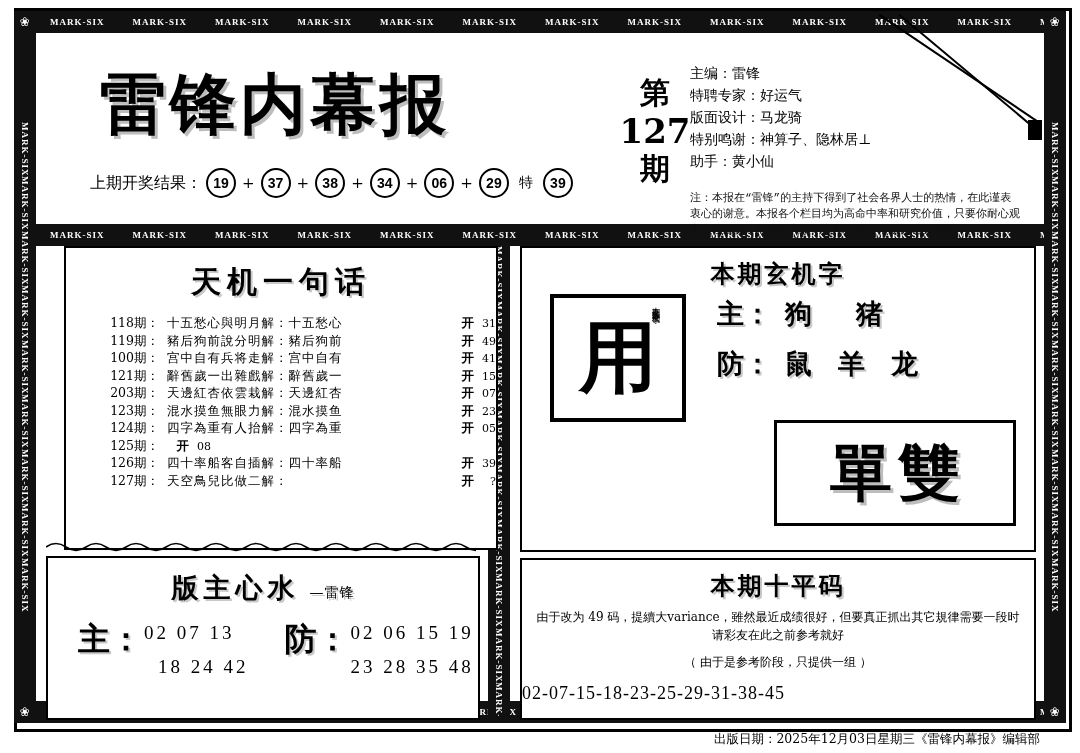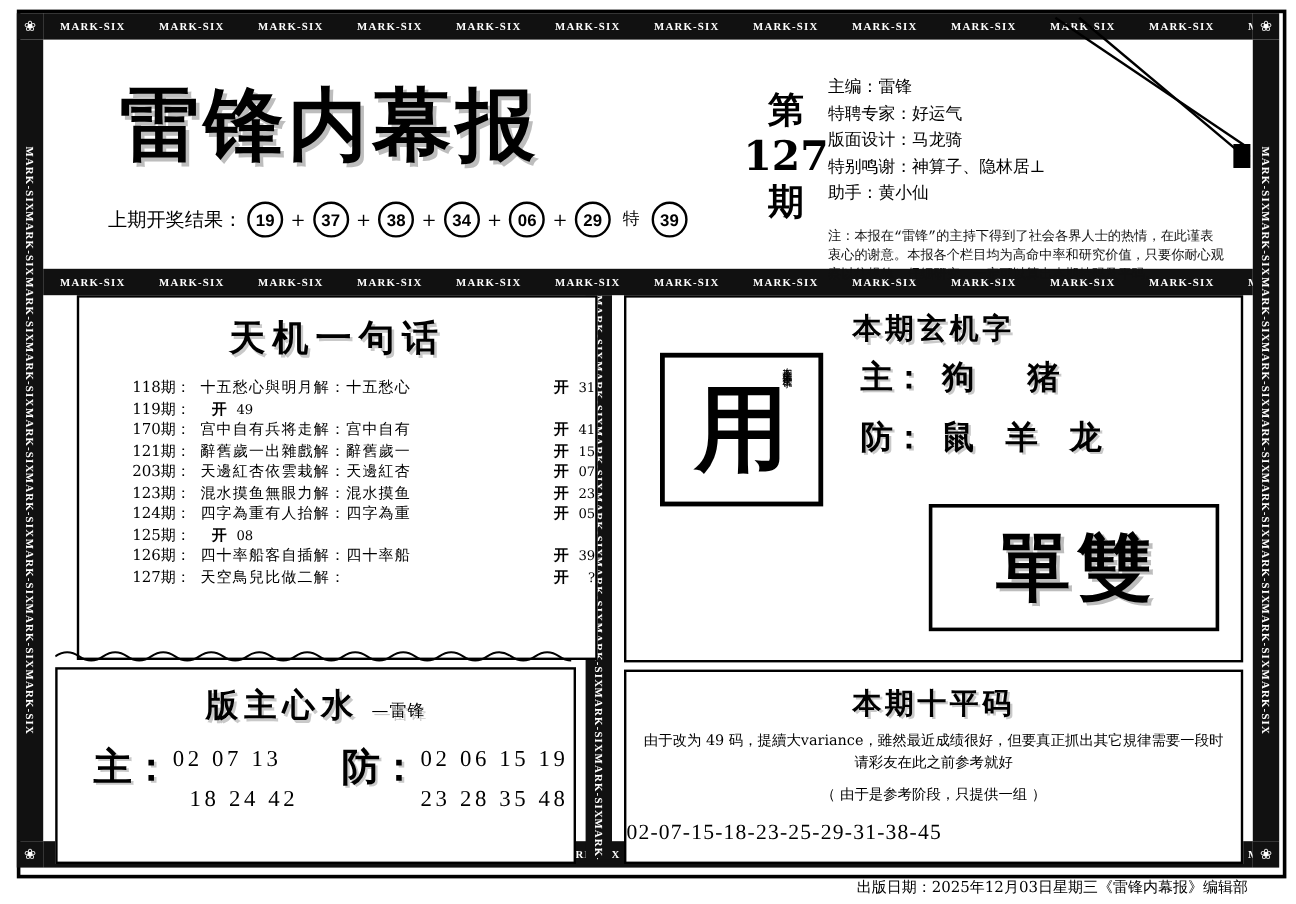--- a/index.html
+++ b/index.html
@@ -160,25 +160,26 @@
       <div class="rw">
         <span class="qi">118</span>
         <span>期：</span>
         <span class="txt">十五愁心與明月解：十五愁心</span>
         <span class="kai">开</span>
         <span class="kn">31</span>
       </div>
       <div class="rw">
         <span class="qi">119</span>
         <span>期：</span>
+        <span class="txt">豬后狗前說分明解：豬后狗前</span>
         <span class="kai">开</span>
         <span class="kn">49</span>
       </div>
       <div class="rw">
-        <span class="qi">170</span>
+        <span class="qi">100</span>
         <span>期：</span>
         <span class="txt">宫中自有兵将走解：宫中自有</span>
         <span class="kai">开</span>
         <span class="kn">41</span>
       </div>
       <div class="rw">
         <span class="qi">121</span>
         <span>期：</span>
         <span class="txt">辭舊歲一出雜戲解：辭舊歲一</span>
         <span class="kai">开</span>

